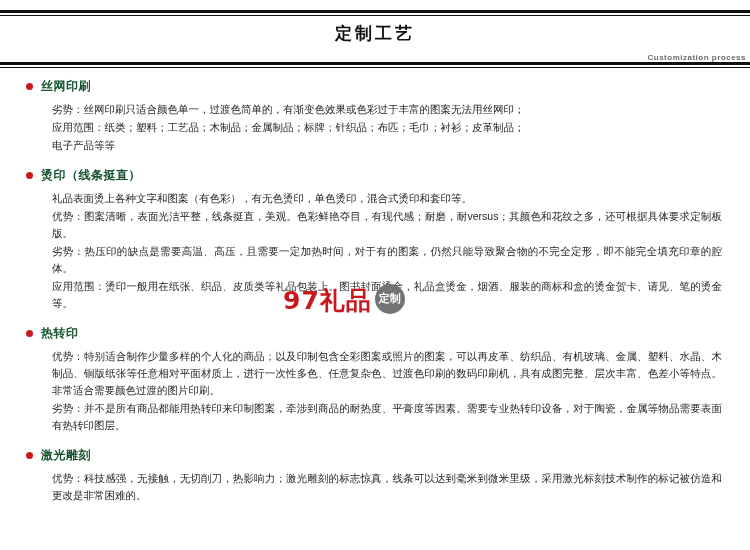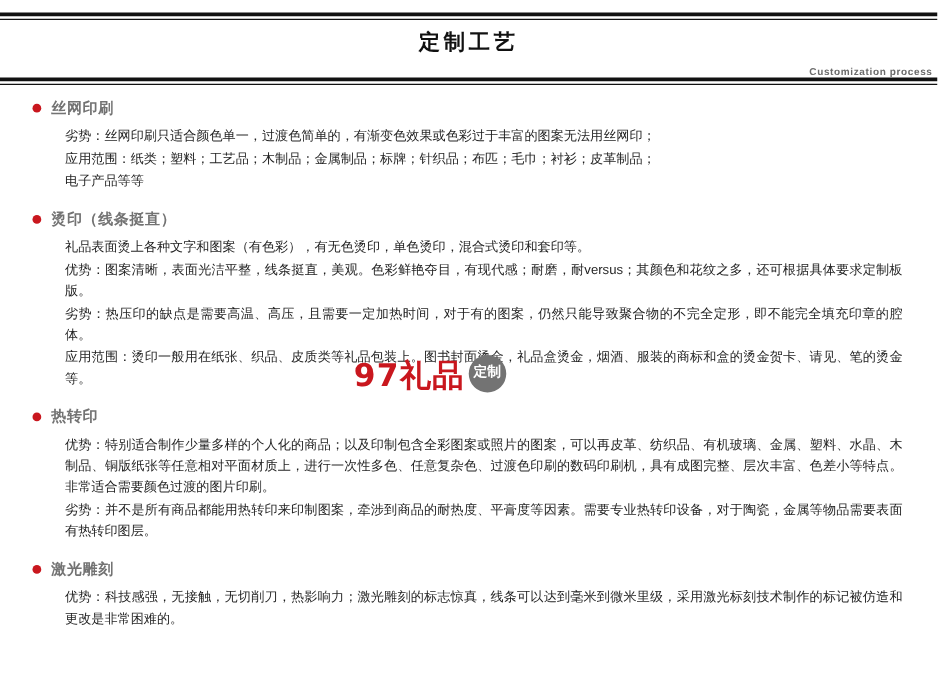--- a/index.html
+++ b/index.html
@@ -78,21 +78,21 @@
     width: 7px;
     height: 7px;
     border-radius: 50%;
     background: #c9171e;
     margin-right: 8px;
     flex: none;
   }
   .section-title {
     font-size: 12px;
     font-weight: bold;
-    color: #737373;
+    color: #14532d;
     letter-spacing: 0.5px;
   }
   .para {
     font-size: 10.5px;
     line-height: 1.62;
     color: #1f1f1f;
     padding-left: 26px;
     text-align: justify;
   }
   .para + .para {

